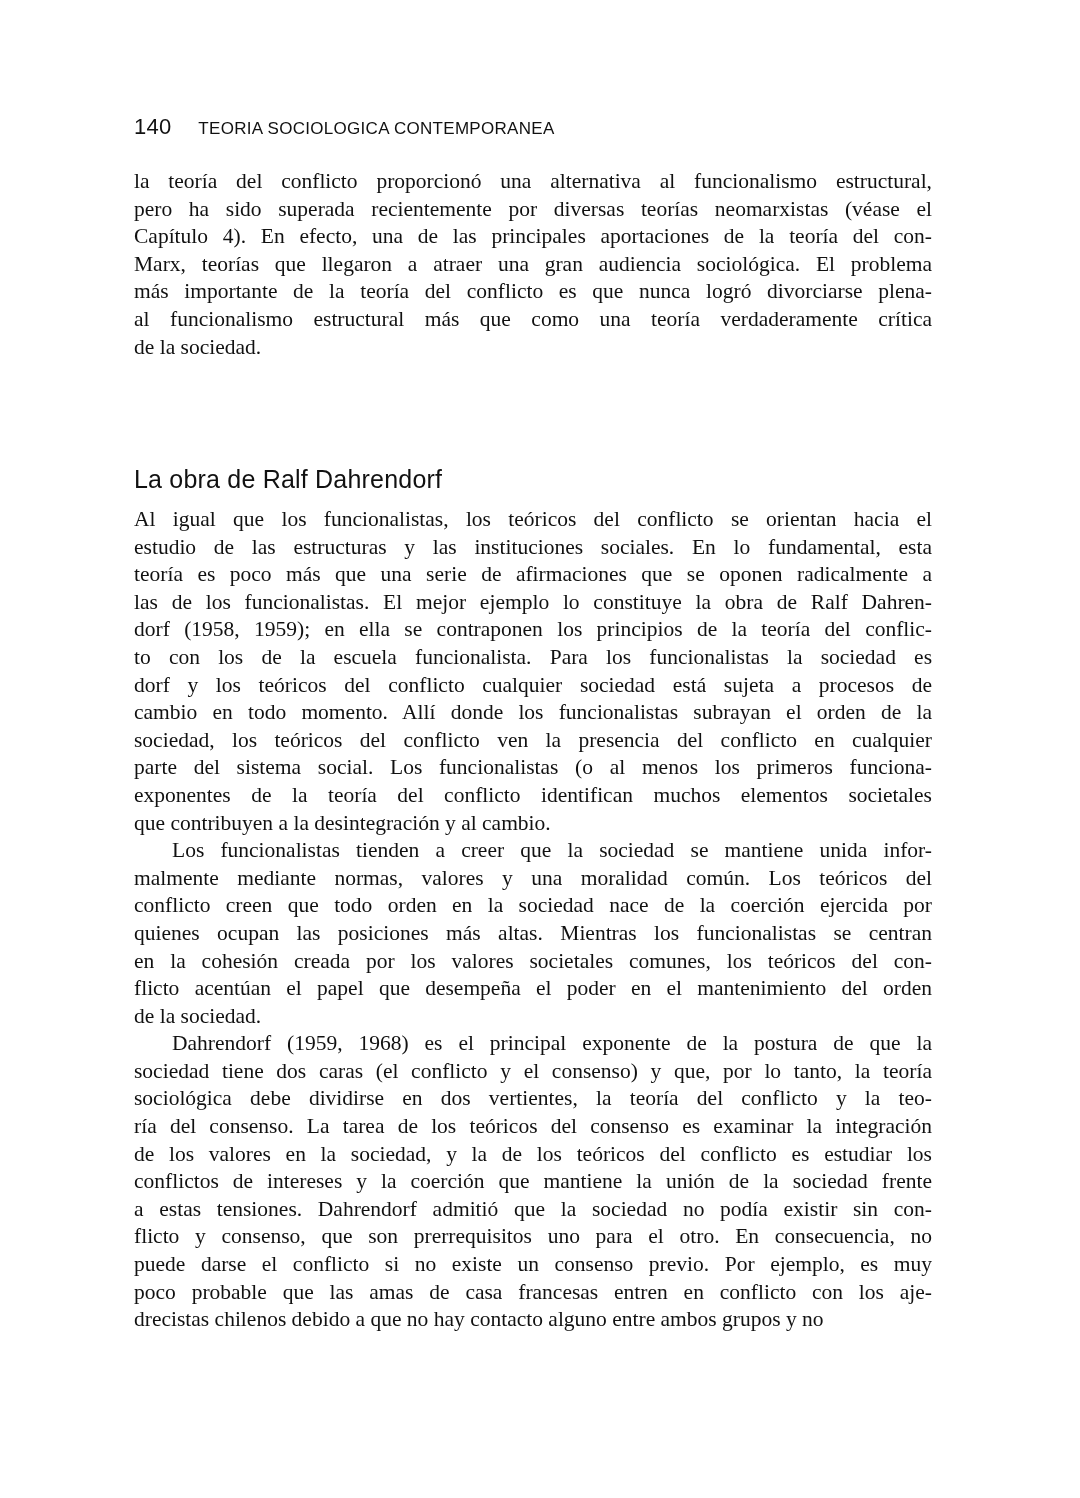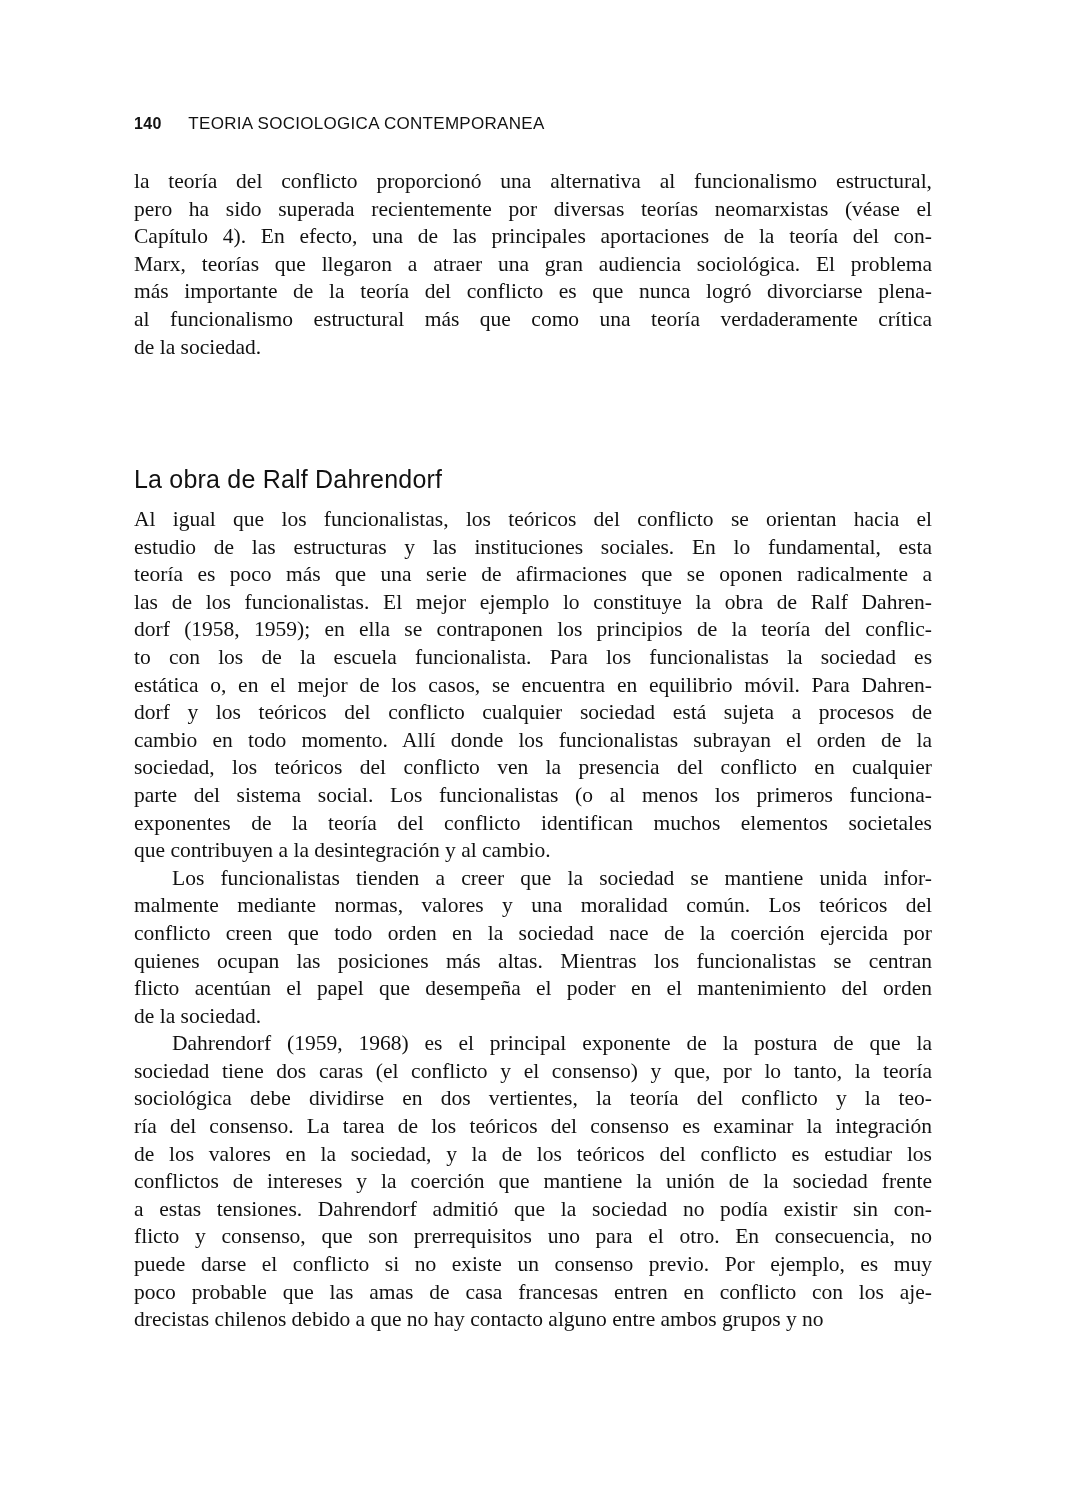--- a/index.html
+++ b/index.html
@@ -2,21 +2,21 @@
 <html><head>
 <meta charset="utf-8">
 <style>
   html, body { margin: 0; padding: 0; background: #ffffff; }
   body { width: 1080px; height: 1498px; position: relative; overflow: hidden; color: #111; }
   .page-header {
     position: absolute; left: 134px; top: 114px;
     font-family: "Liberation Sans", sans-serif; font-size: 17px; letter-spacing: 0.3px;
     white-space: nowrap;
   }
-  .page-number { font-weight: bold; font-size: 16px; margin-right: 22px; }
+  .page-number { font-weight: normal; font-size: 22px; margin-right: 22px; }
   .running-title { font-weight: normal; }
   .body-text {
     position: absolute; left: 134px; width: 798px;
     font-family: "Liberation Serif", serif; font-size: 21.5px; line-height: 27.6px;
     text-align: justify; margin: 0;
   }
   .line { display: block; text-align: justify; text-align-last: justify; white-space: nowrap; height: 27.6px; }
   .line.last { text-align-last: left; }
   .indent { padding-left: 38px; }
   .section-heading {
@@ -46,33 +46,33 @@
 <h2 class="section-heading">La obra de Ralf Dahrendorf</h2>
 
 <div class="body-text" id="section-body" style="top:506px;">
     <div>
       <span class="line">Al igual que los funcionalistas, los teóricos del conflicto se orientan hacia el</span>
       <span class="line">estudio de las estructuras y las instituciones sociales. En lo fundamental, esta</span>
       <span class="line">teoría es poco más que una serie de afirmaciones que se oponen radicalmente a</span>
       <span class="line">las de los funcionalistas. El mejor ejemplo lo constituye la obra de Ralf Dahren-</span>
       <span class="line">dorf (1958, 1959); en ella se contraponen los principios de la teoría del conflic-</span>
       <span class="line">to con los de la escuela funcionalista. Para los funcionalistas la sociedad es</span>
-      <span class="line">estática o, en el mejor de los casos, se encuentra en equilibrio móvil. Para Dahren-</span>
       <span class="line">dorf y los teóricos del conflicto cualquier sociedad está sujeta a procesos de</span>
       <span class="line">cambio en todo momento. Allí donde los funcionalistas subrayan el orden de la</span>
       <span class="line">sociedad, los teóricos del conflicto ven la presencia del conflicto en cualquier</span>
       <span class="line">parte del sistema social. Los funcionalistas (o al menos los primeros funciona-</span>
       <span class="line">exponentes de la teoría del conflicto identifican muchos elementos societales</span>
       <span class="line last">que contribuyen a la desintegración y al cambio.</span>
     </div>
     <div>
       <span class="line indent">Los funcionalistas tienden a creer que la sociedad se mantiene unida infor-</span>
       <span class="line">malmente mediante normas, valores y una moralidad común. Los teóricos del</span>
       <span class="line">conflicto creen que todo orden en la sociedad nace de la coerción ejercida por</span>
       <span class="line">quienes ocupan las posiciones más altas. Mientras los funcionalistas se centran</span>
+      <span class="line">en la cohesión creada por los valores societales comunes, los teóricos del con-</span>
       <span class="line">flicto acentúan el papel que desempeña el poder en el mantenimiento del orden</span>
       <span class="line last">de la sociedad.</span>
     </div>
     <div>
       <span class="line indent">Dahrendorf (1959, 1968) es el principal exponente de la postura de que la</span>
       <span class="line">sociedad tiene dos caras (el conflicto y el consenso) y que, por lo tanto, la teoría</span>
       <span class="line">sociológica debe dividirse en dos vertientes, la teoría del conflicto y la teo-</span>
       <span class="line">ría del consenso. La tarea de los teóricos del consenso es examinar la integración</span>
       <span class="line">de los valores en la sociedad, y la de los teóricos del conflicto es estudiar los</span>
       <span class="line">conflictos de intereses y la coerción que mantiene la unión de la sociedad frente</span>

